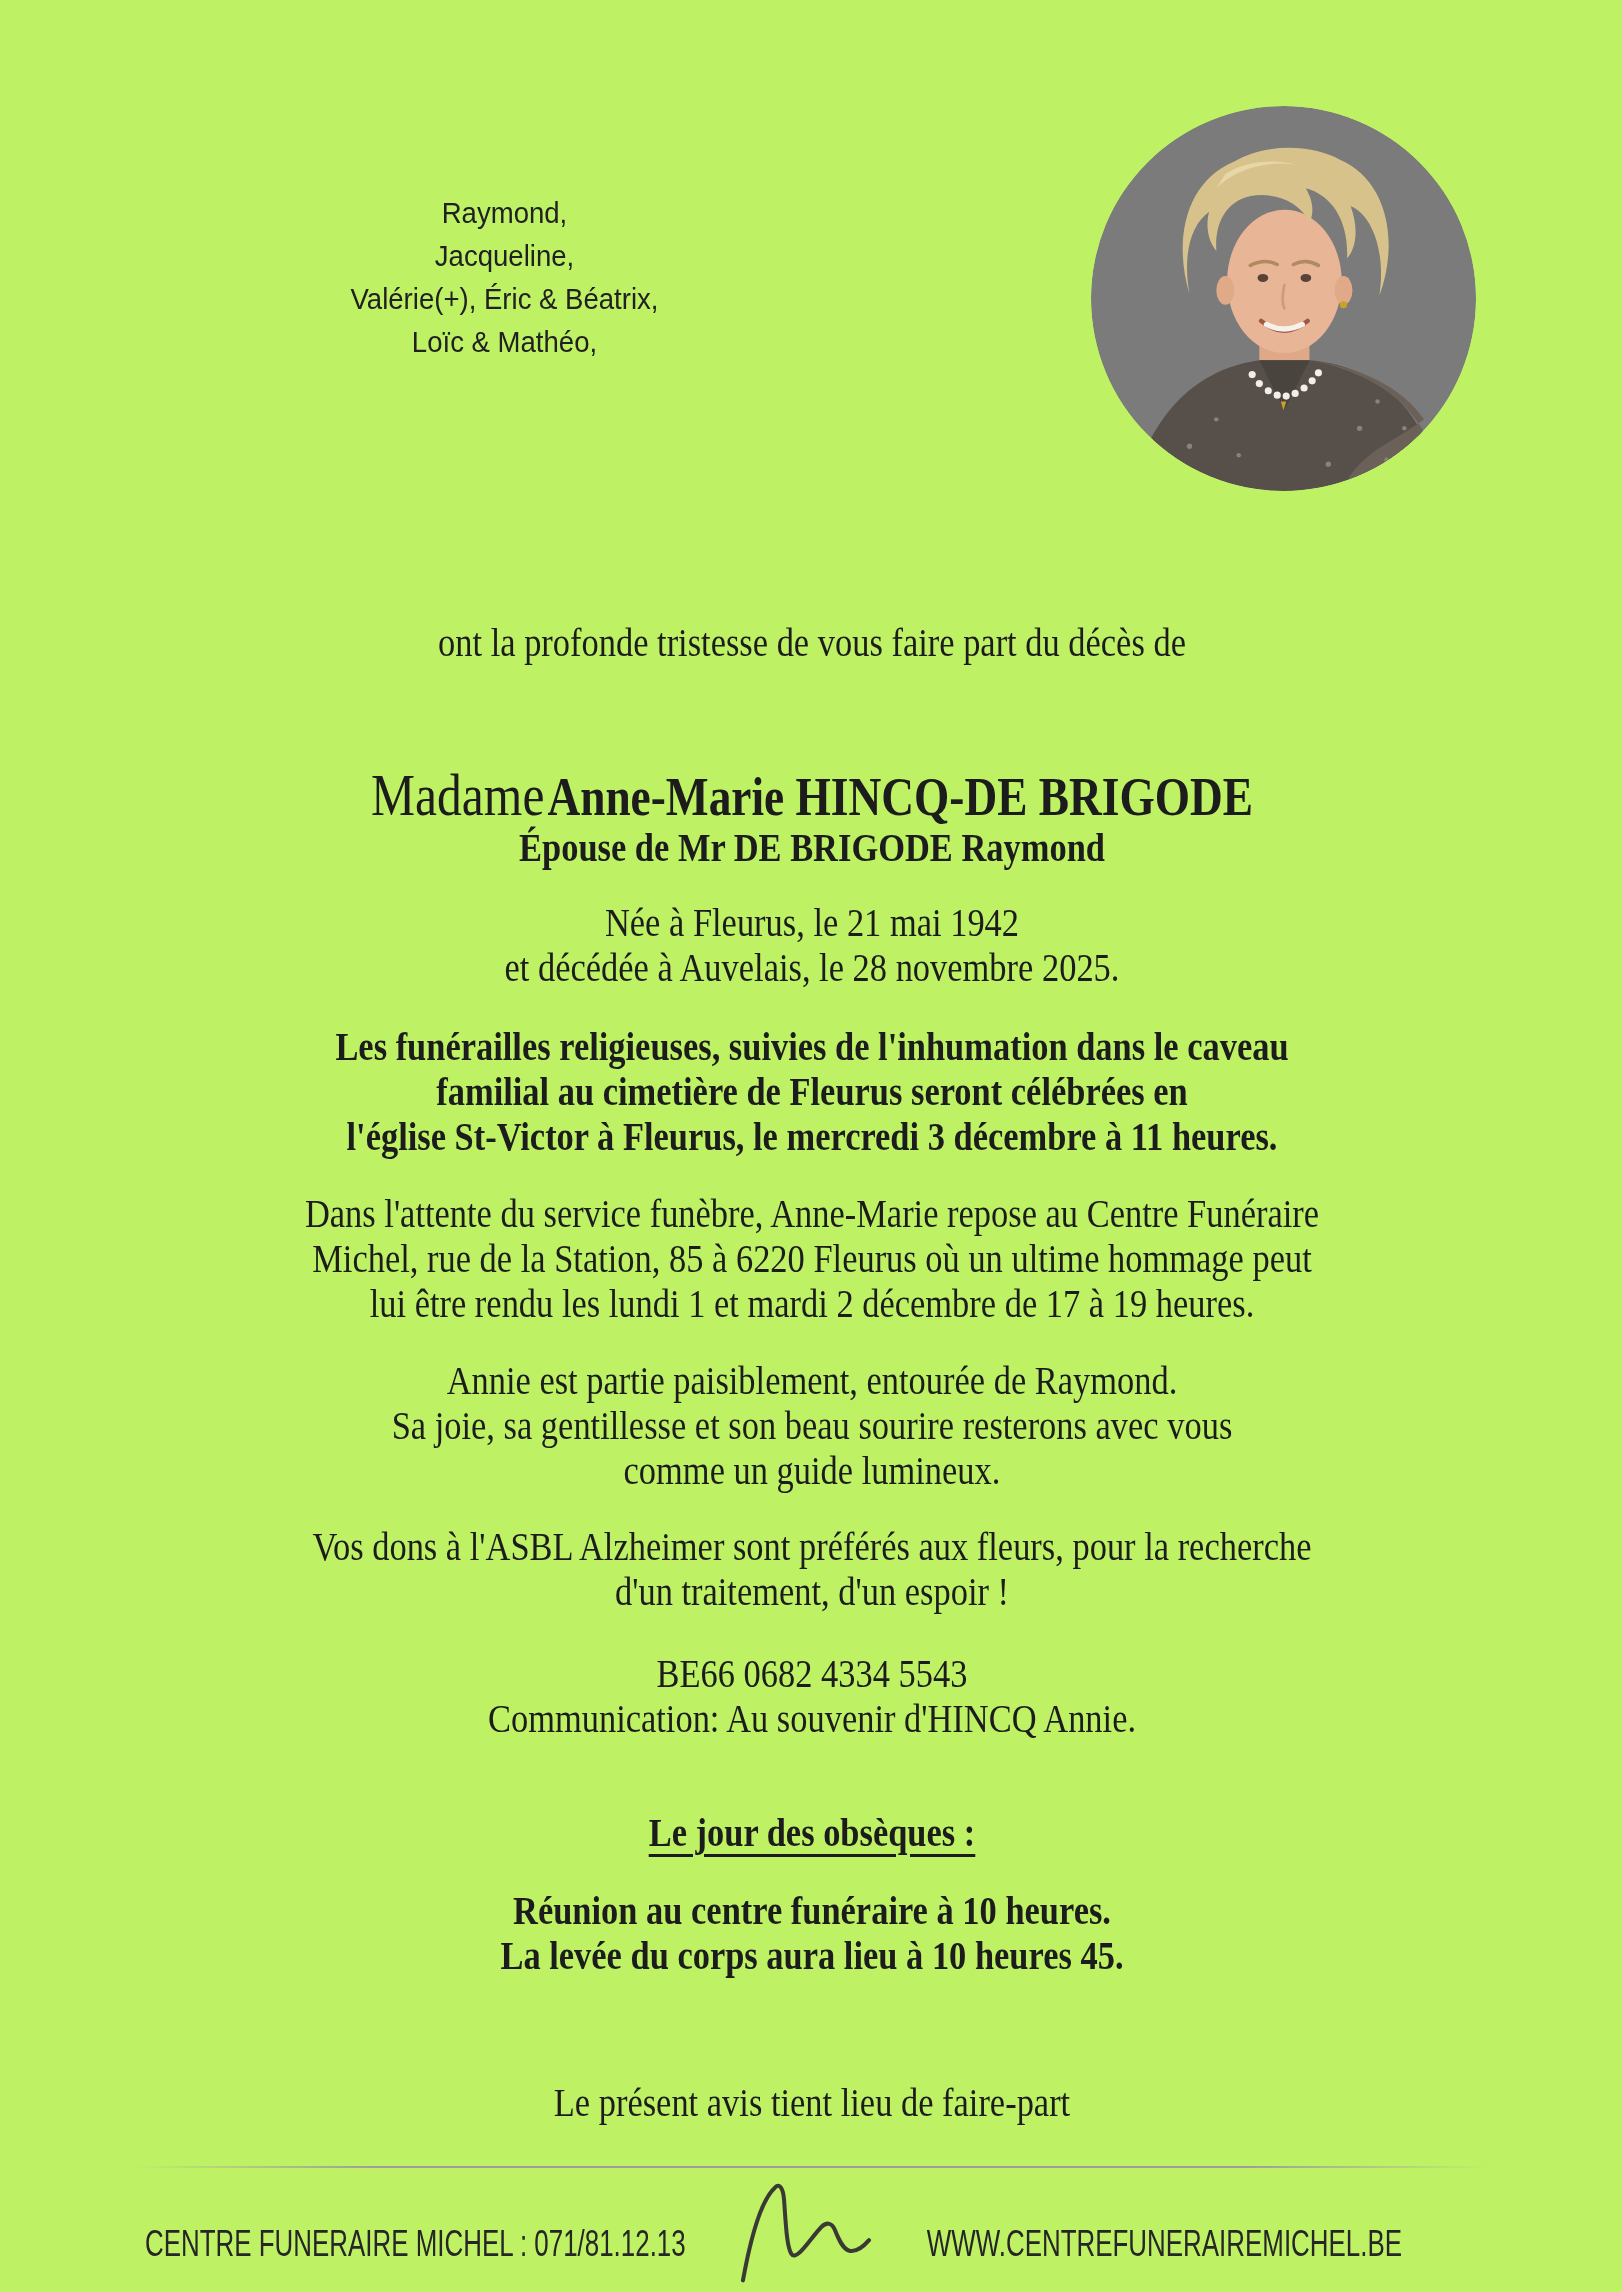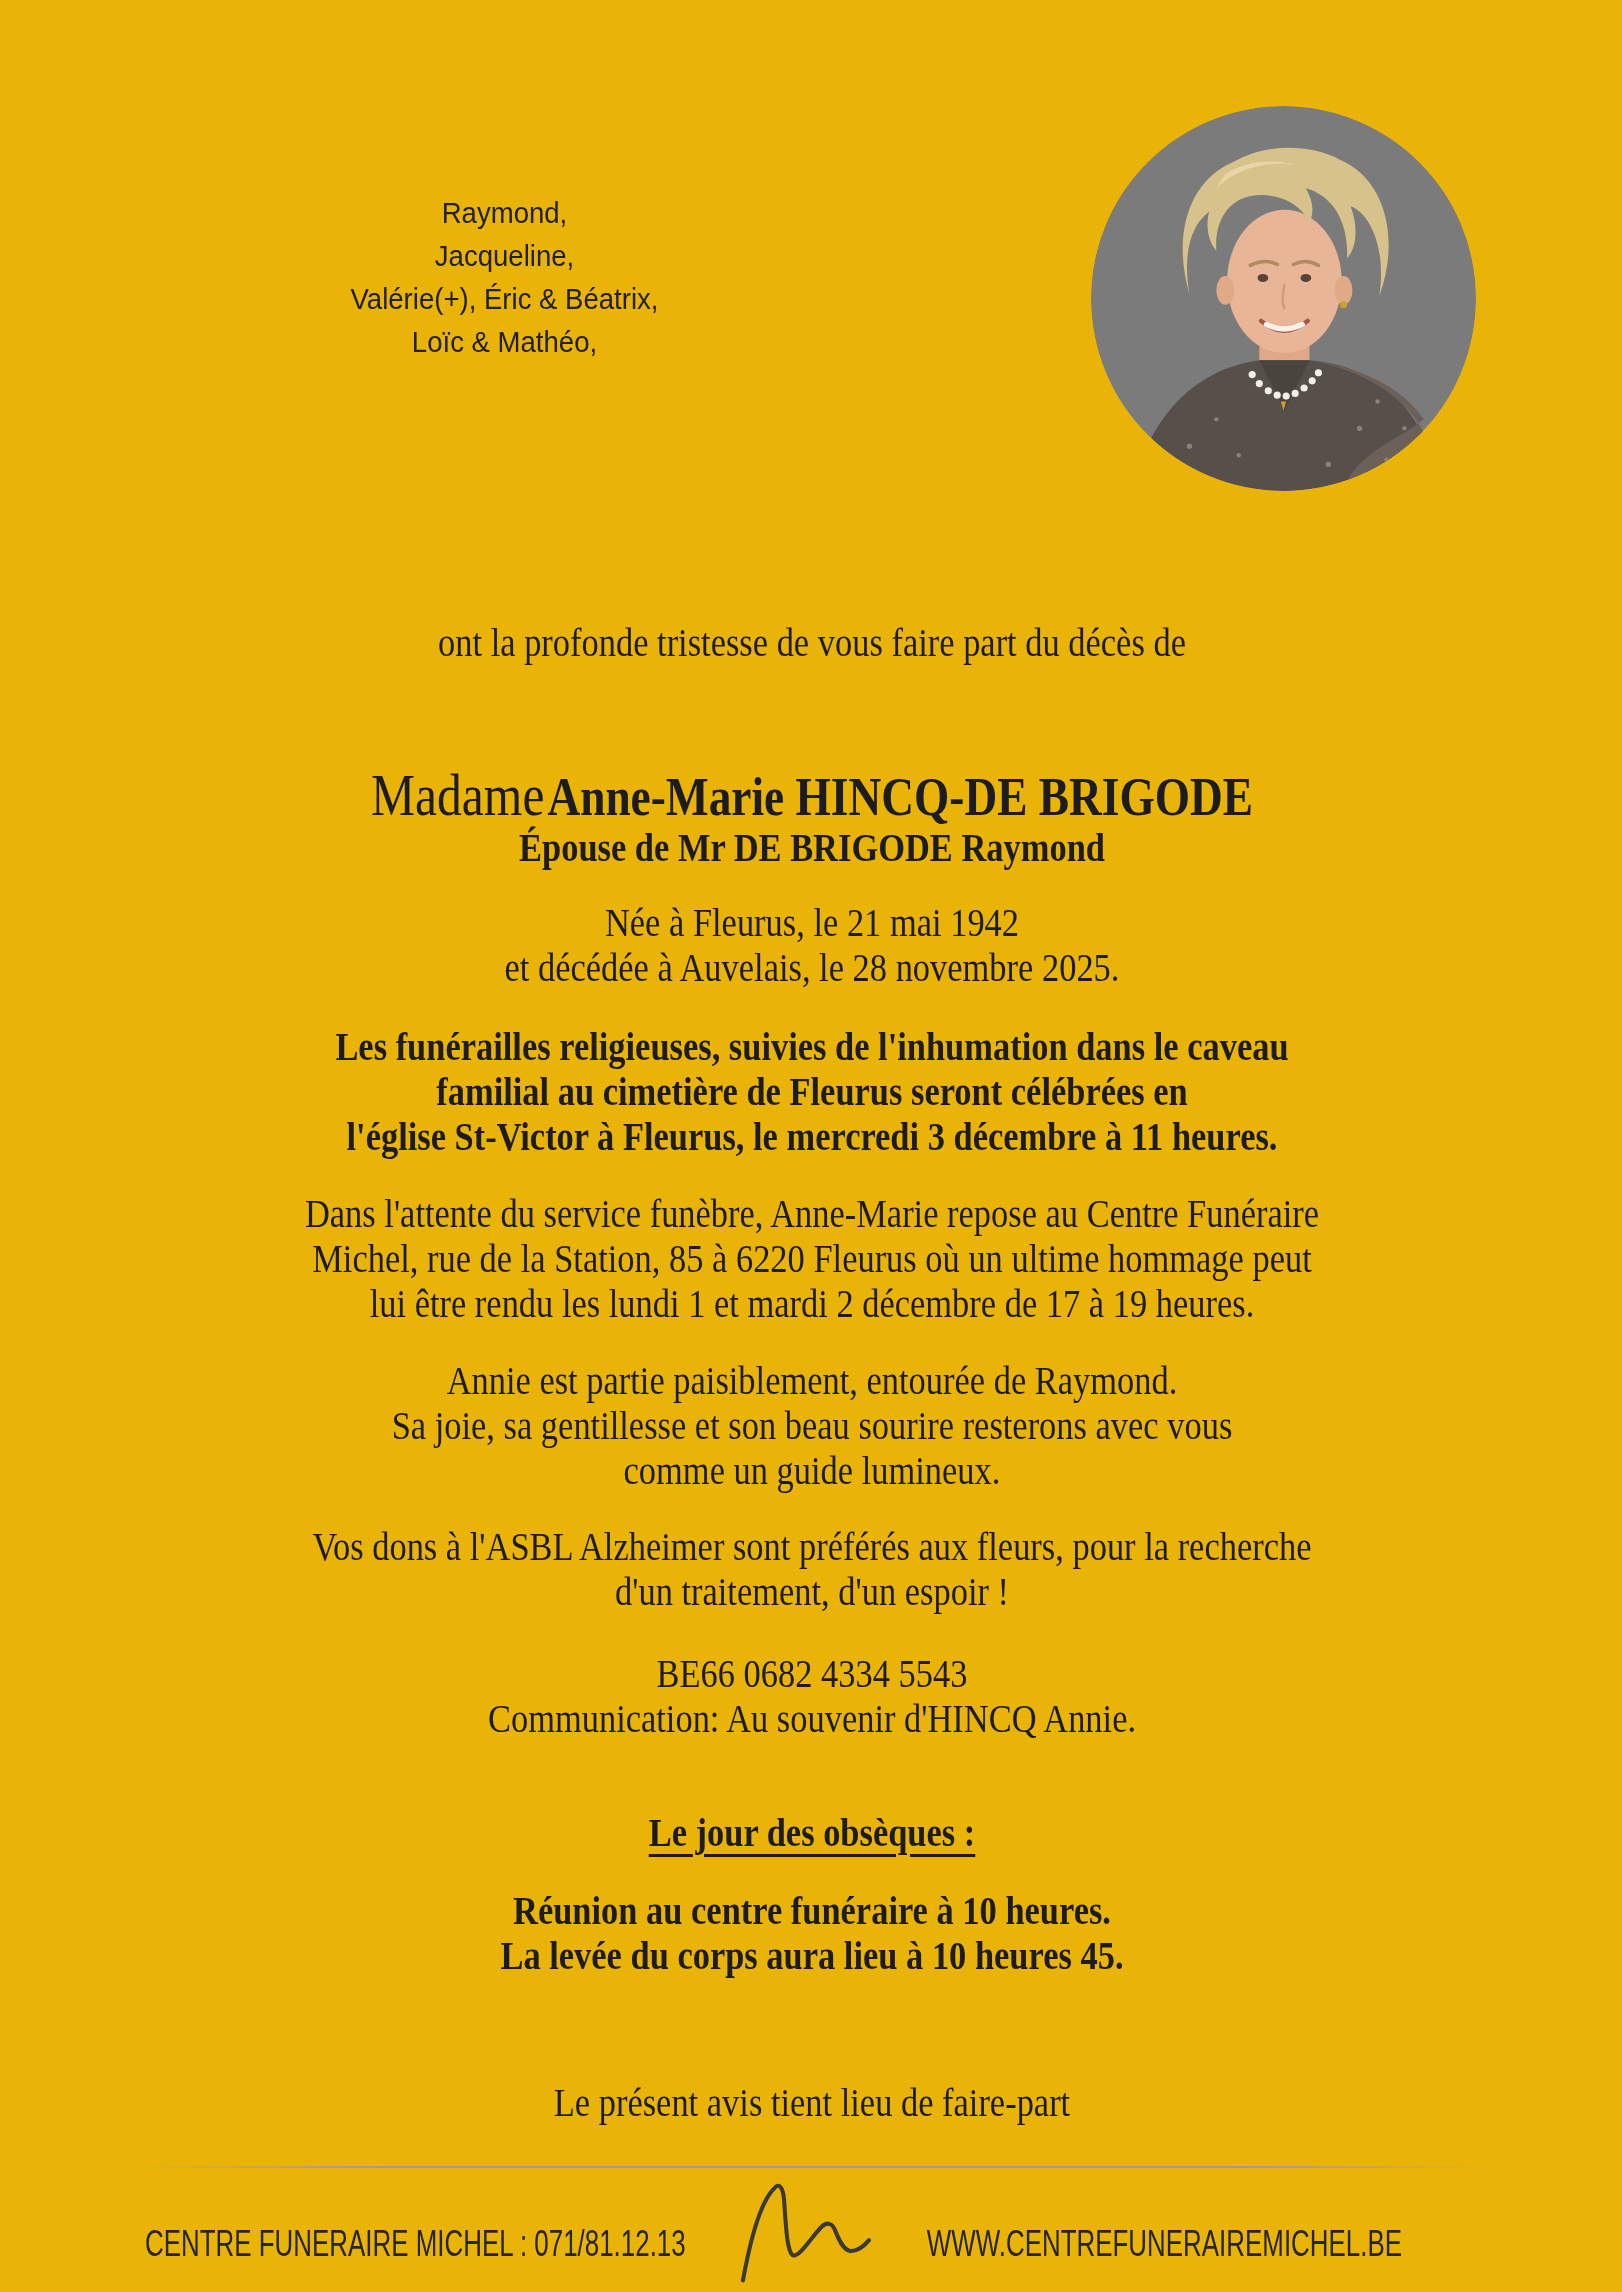--- a/index.html
+++ b/index.html
@@ -1,20 +1,20 @@
 <!DOCTYPE html>
 <html style="font-size:14.3px"><head>
 <meta charset="utf-8">
 <style>
   html,body{margin:0;padding:0;background:#ffffff;}
   .page{
     position:relative;
     width:1623px;
     height:2293px;
-    background:#eab308;
+    background:#bef264;
     overflow:hidden;
     font-family:"Liberation Serif","DejaVu Serif",serif;
     color:#1c1c1c;
   }
   
   .family{
     position:absolute;
     left:236px; top:192px; width:537px;
     text-align:center;
     font-family:"Liberation Sans","DejaVu Sans",sans-serif;

